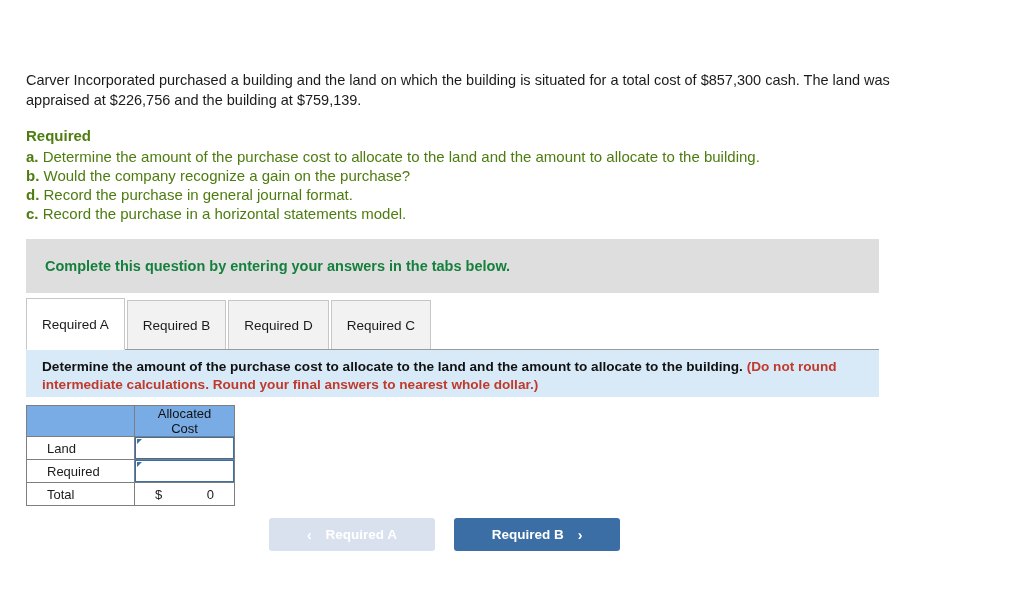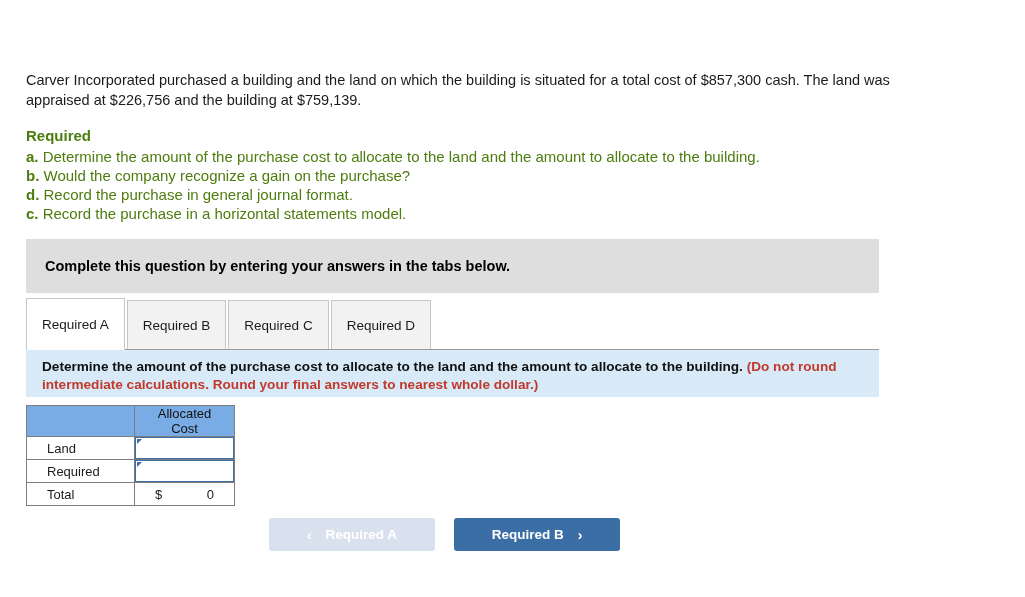--- a/index.html
+++ b/index.html
@@ -62,21 +62,21 @@
     top: 230px;
     width: 853px;
     height: 54px;
     background: #dedede;
     display: flex;
     align-items: center;
   }
   .instruction-bar-text {
     font-size: 14.5px;
     font-weight: bold;
-    color: #000000;
+    color: #15803d;
     padding-left: 19px;
   }
 
   
   .tab-strip {
     position: absolute;
     left: 26px;
     top: 289px;
     width: 853px;
     height: 52px;
@@ -276,24 +276,24 @@
   </div>
 
   <div class="tab-strip">
     <div class="tab active">
       <span>Required A</span>
     </div>
     <div class="tab">
       <span>Required B</span>
     </div>
     <div class="tab">
+      <span>Required D</span>
+    </div>
+    <div class="tab">
       <span>Required C</span>
-    </div>
-    <div class="tab">
-      <span>Required D</span>
     </div>
   </div>
 
   <div class="info-panel">
     <div class="info-panel-text">
       <span>Determine the amount of the purchase cost to allocate to the land and the amount to allocate to the building.</span>
       <span class="info-note">(Do not round intermediate calculations. Round your final answers to nearest whole dollar.)</span>
     </div>
   </div>
 

